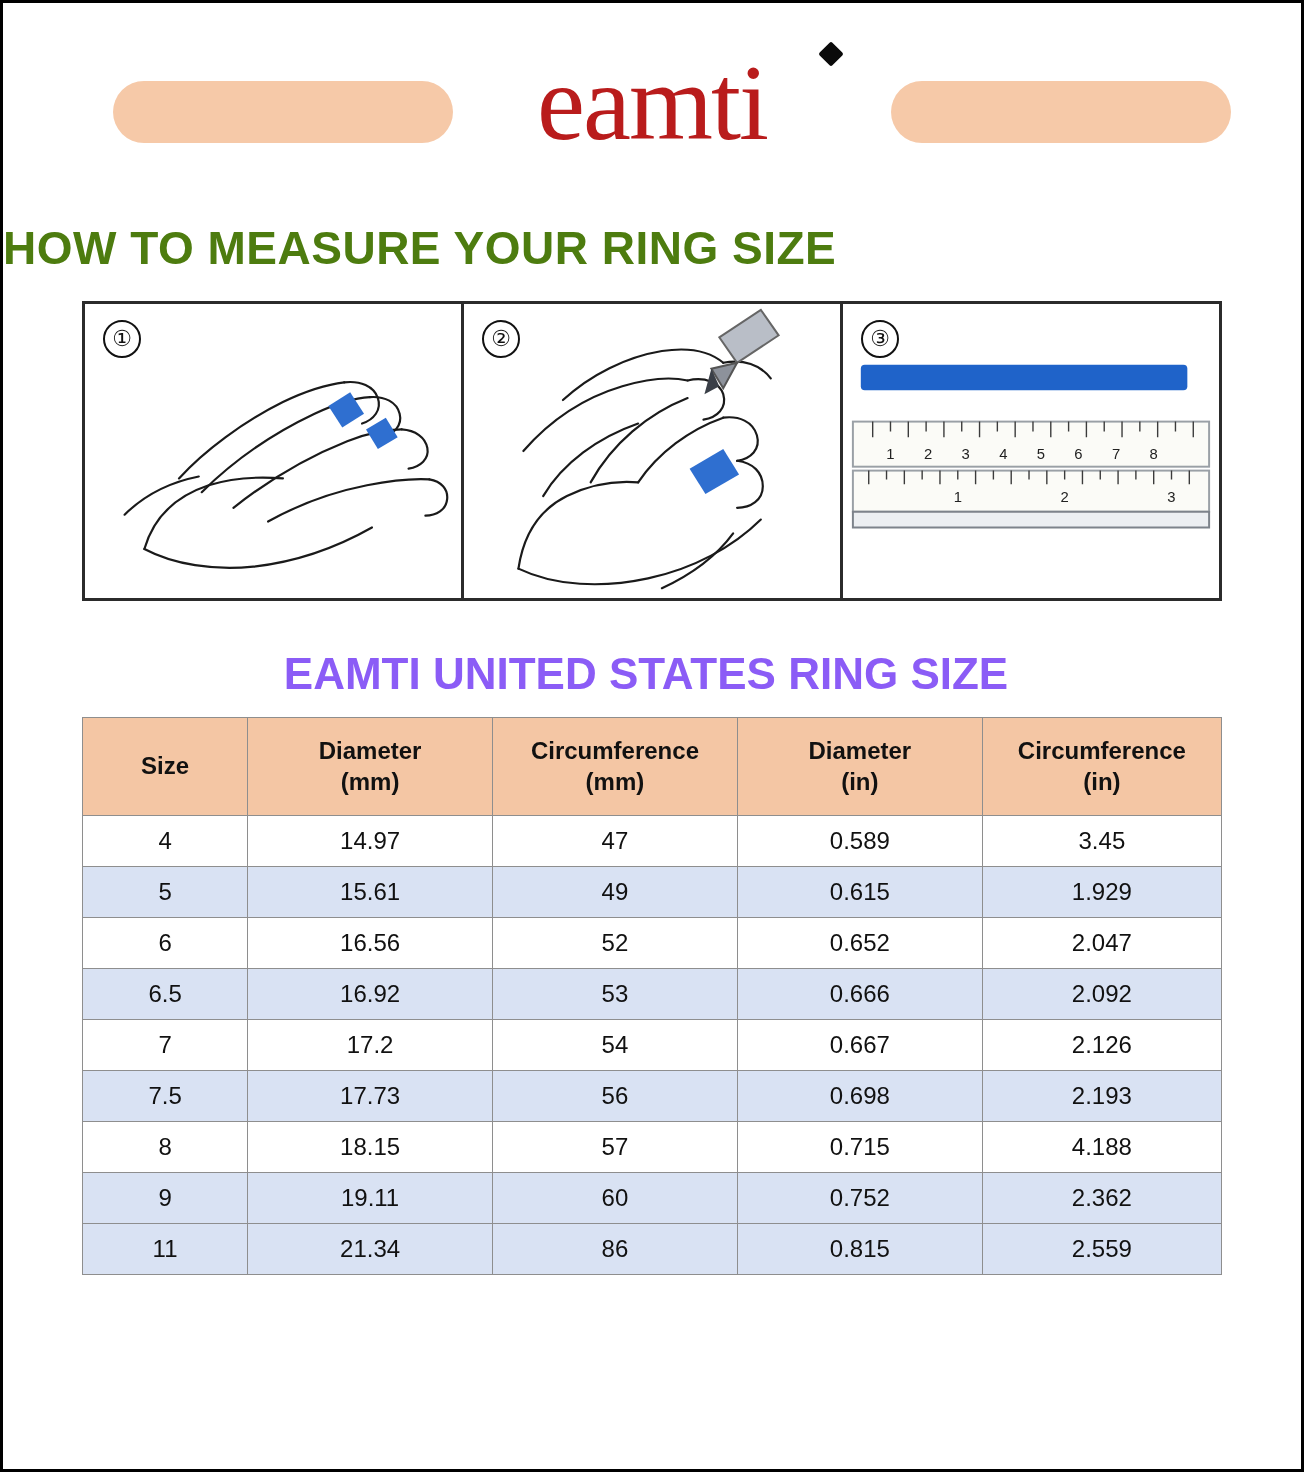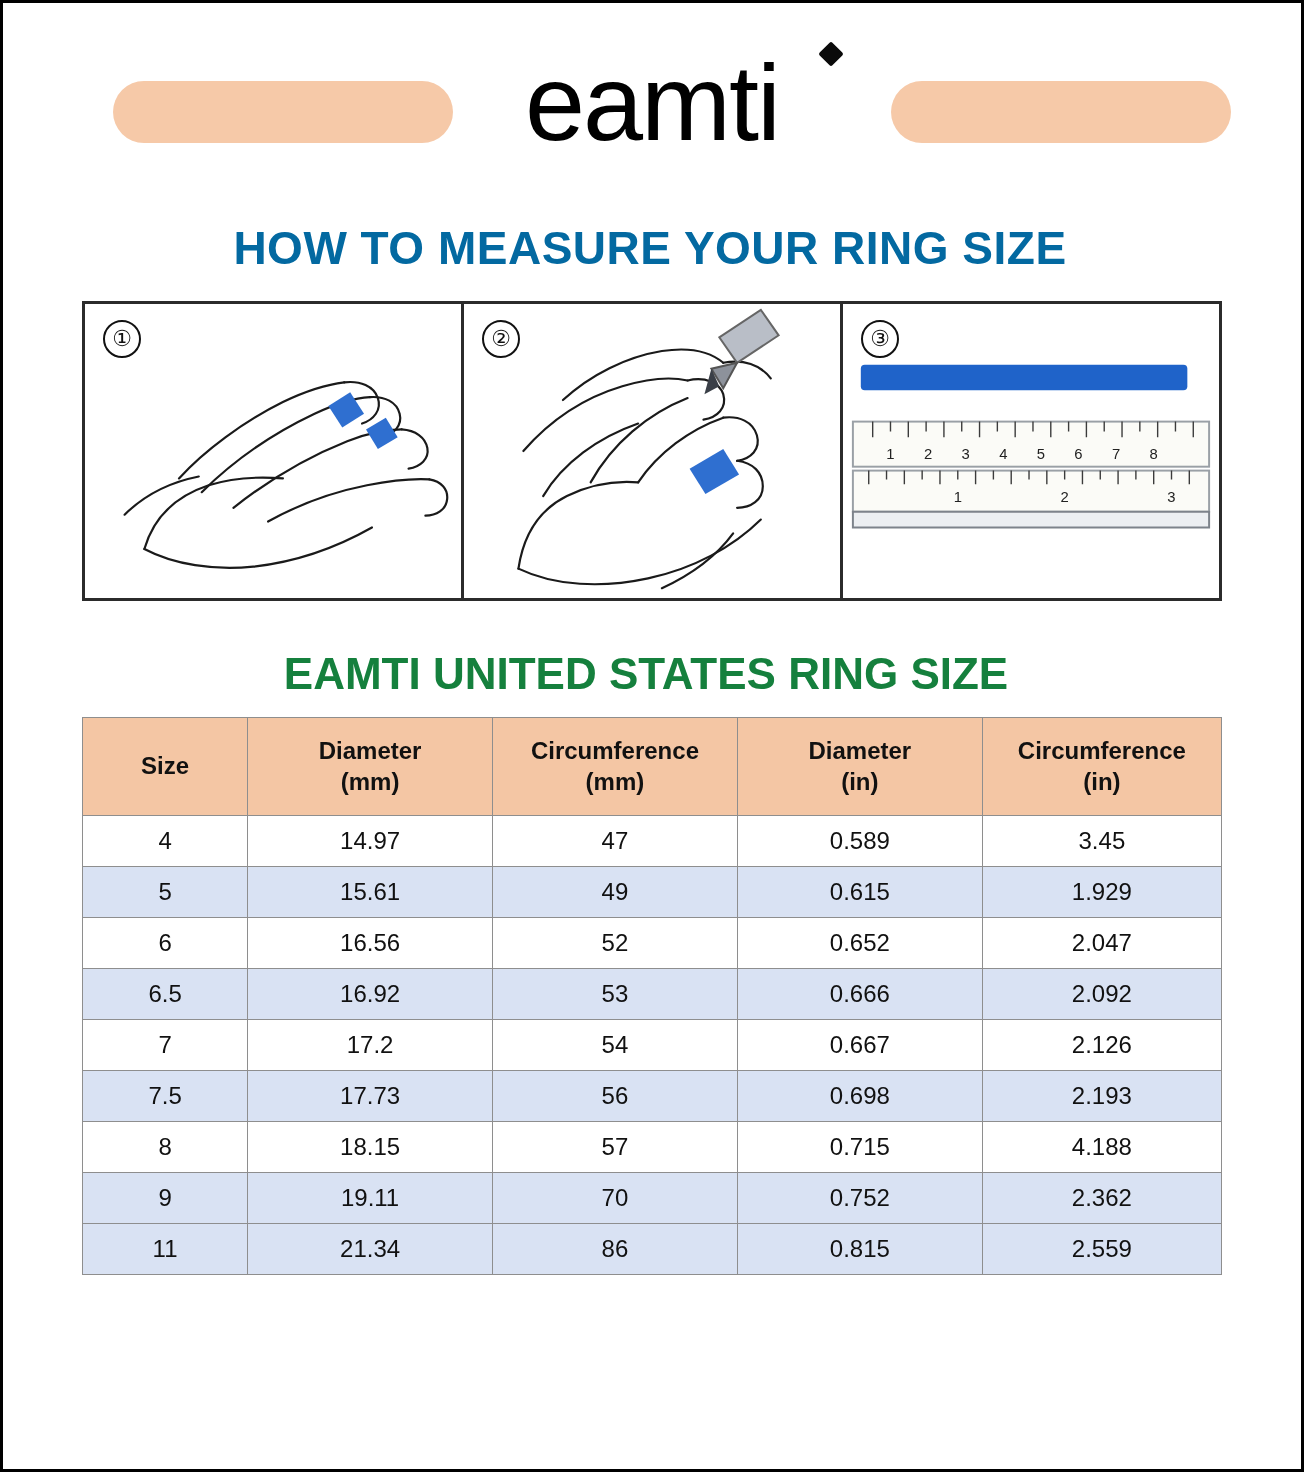--- a/index.html
+++ b/index.html
@@ -31,48 +31,47 @@
     top: 78px;
     height: 62px;
     background: #f6c9a8;
     border-radius: 32px;
   }
   .brand-bar.left { left: 110px; width: 340px; }
   .brand-bar.right { right: 70px; width: 340px; }
   .brand-word {
     position: relative;
     z-index: 2;
-    font-family: Liberation Sans, sans-serif;
+    font-family: Liberation Serif, serif;
     font-size: 108px;
     letter-spacing: -2px;
-    color: #000000;
+    color: #b91c1c;
     line-height: 1;
     padding: 0 22px;
     background: transparent;
   }
   .brand-diamond {
     position: absolute;
     top: 42px;
     left: 50%;
     margin-left: 170px;
     width: 18px;
     height: 18px;
     background: #0a0a0a;
     transform: rotate(45deg);
     border-radius: 2px;
     z-index: 3;
   }
 
   
   .main-heading {
-    text-align: center;
     font-size: 46px;
     font-weight: bold;
     letter-spacing: 0.5px;
-    color: #0369a1;
+    color: #4d7c0f;
     margin: 18px 4px 26px 0;
   }
 
   
   .steps {
     margin: 0 auto;
     width: 1140px;
     height: 300px;
     border: 3px solid #2b2b2b;
     display: flex;
@@ -100,21 +99,21 @@
     z-index: 5;
     font-family: "Liberation Serif", serif;
   }
   .step svg { position: absolute; inset: 0; width: 100%; height: 100%; }
 
   
   .table-heading {
     text-align: center;
     font-size: 44px;
     font-weight: bold;
-    color: #15803d;
+    color: #8b5cf6;
     margin: 48px 12px 18px 0;
   }
 
   
   table.size-table {
     width: 1140px;
     margin: 0 auto;
     border-collapse: collapse;
     table-layout: fixed;
     padding-left: 16px;
@@ -330,21 +329,21 @@
       <tr>
         <td>8</td>
         <td>18.15</td>
         <td>57</td>
         <td>0.715</td>
         <td>4.188</td>
       </tr>
       <tr class="alt">
         <td>9</td>
         <td>19.11</td>
-        <td>70</td>
+        <td>60</td>
         <td>0.752</td>
         <td>2.362</td>
       </tr>
       <tr class="alt">
         <td>11</td>
         <td>21.34</td>
         <td>86</td>
         <td>0.815</td>
         <td>2.559</td>
       </tr>

